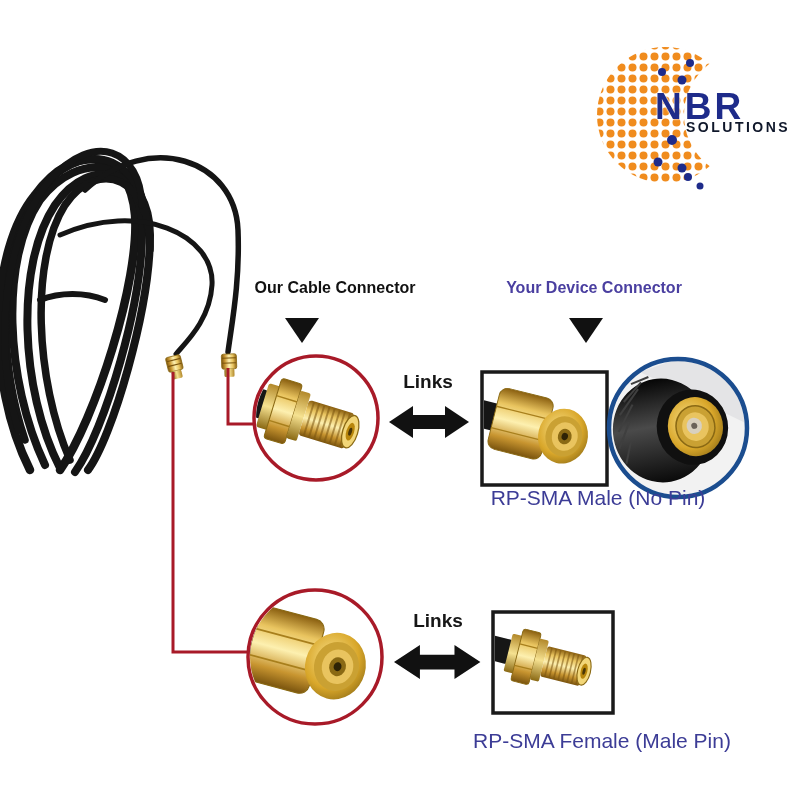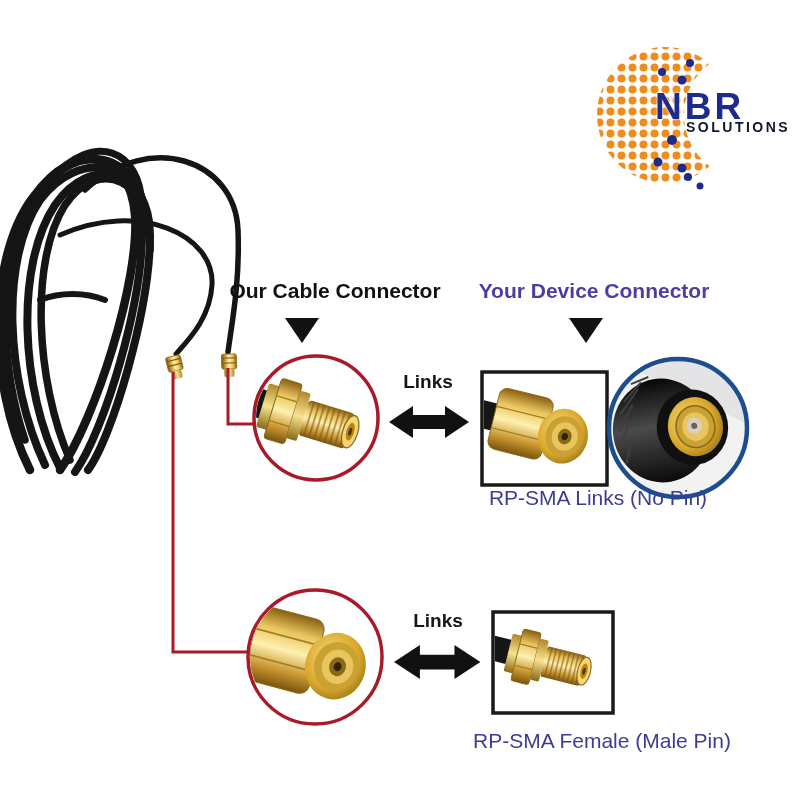--- a/index.html
+++ b/index.html
@@ -4,21 +4,21 @@
 <style>
   html,body{margin:0;padding:0;}
   body{font-family:"Liberation Sans", sans-serif; background:#ffffff;}
   .stage{position:relative; width:800px; height:800px; background:#ffffff; overflow:hidden;padding-left:36px;}
   .stage svg.art{position:absolute; left:0; top:0;}
   .txt{position:absolute; white-space:nowrap;}
   .brand{left:655px; top:86px; font-size:37px; font-weight:bold; letter-spacing:3px; color:#1e2b8a;
          text-shadow:0 0 2px #fff,0 0 2px #fff;}
   .tagline{left:686px; top:119px; font-size:14px; font-weight:bold; letter-spacing:2.5px; color:#0f172a;
          text-shadow:-1px 0 0 #fff,1px 0 0 #fff,0 -1px 0 #fff,0 1px 0 #fff;}
-  .hdr{top:279px; font-size:21px; font-weight:bold;}
+  .hdr{top:279px; font-size:16px; font-weight:bold;}
   .hdr-our{left:335px; transform:translateX(-50%); color:#111111;}
   .hdr-your{left:594px; transform:translateX(-50%); color:#4a3fa0;text-align:right;}
   .links{font-size:19px; font-weight:bold; color:#161616; transform:translateX(-50%);}
   .links-1{left:428px; top:371px;}
   .links-2{left:438px; top:610px;}
   .caption{font-size:21px; color:#3c3c96; transform:translateX(-50%);}
   .cap-1{left:598px; top:486px;}
   .cap-2{left:602px; top:729px;}
 </style>
 </head>
@@ -206,15 +206,15 @@
 
   <div class="txt brand">NBR</div>
   <div class="txt tagline">SOLUTIONS</div>
 
   <div class="txt hdr hdr-our">Our Cable Connector</div>
   <div class="txt hdr hdr-your">Your Device Connector</div>
 
   <div class="txt links links-1">Links</div>
   <div class="txt links links-2">Links</div>
 
-  <div class="txt caption cap-1">RP-SMA Links (No Pin)</div>
+  <div class="txt caption cap-1">RP-SMA Male (No Pin)</div>
   <div class="txt caption cap-2">RP-SMA Female (Male Pin)</div>
 </div>
 
 </body></html>

